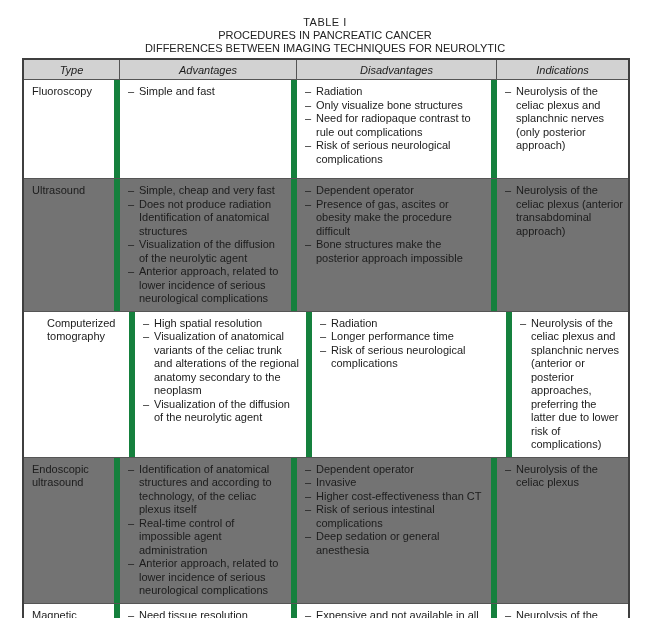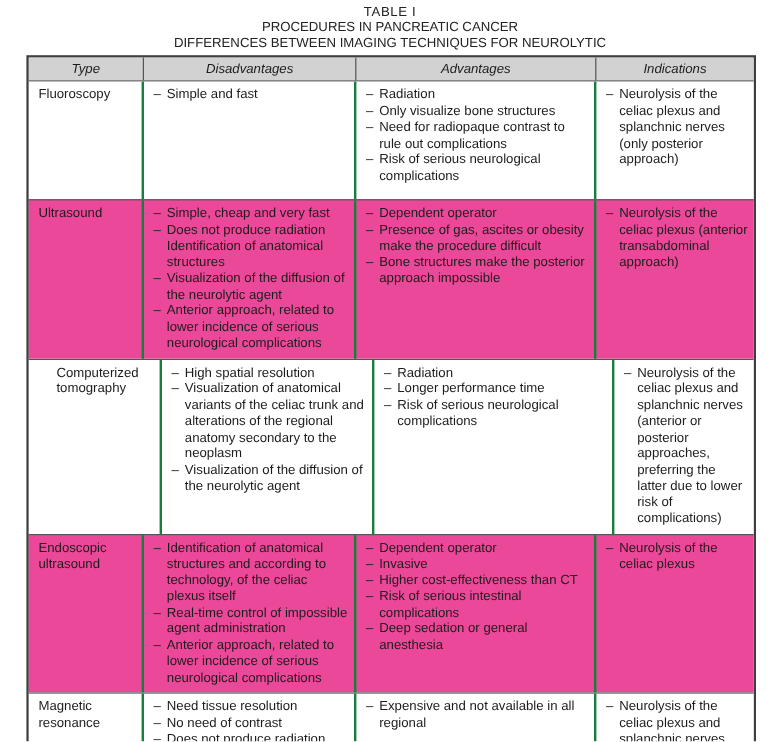--- a/index.html
+++ b/index.html
@@ -11,50 +11,50 @@
   }
   .page {
     width: 650px;
     height: 618px;
     background: #ffffff;
     box-sizing: border-box;
     overflow: hidden;
   }
   .caption {
     text-align: center;
-    padding-top: 4px;
+    padding-top: 16px;
     font-size: 11px;
     line-height: 13px;
     color: #222222;
   }
   .caption .t-label { letter-spacing: 0.5px; }
   .table {
     width: 604px;
     margin: 3px 0 0 22px;
     border: 2px solid #3f3f3f;
     box-sizing: content-box;
   }
   .trow {
     display: grid;
     grid-template-columns: 96px 177px 200px 1fr;
     background: #ffffff;
   }
-  .trow.alt { background: #ec4899; }
+  .trow.alt { background: #737373; }
   .trow.head {
     background: #d2d2d2;
     border-bottom: 1px solid #555555;
   }
   .tbody .trow + .trow { border-top: 1px solid #555555; }
   .cell {
     padding: 5px 5px 5px 8px;
     font-size: 11px;
     line-height: 13.5px;
     box-sizing: border-box;
   }
-  .cell:not(:last-child) { border-right: 2px solid #15803d; }
+  .cell:not(:last-child) { border-right: 6px solid #15803d; }
   .hcell {
     font-style: italic;
     text-align: center;
     font-size: 11px;
     padding: 3px 2px;
     min-height: 19px;
     display: flex;
     align-items: center;
     justify-content: center;
     box-sizing: border-box;
@@ -83,22 +83,22 @@
 
   <div class="caption">
     <div class="t-label">TABLE I</div>
     <div>PROCEDURES IN PANCREATIC CANCER</div>
     <div>DIFFERENCES BETWEEN IMAGING TECHNIQUES FOR NEUROLYTIC</div>
   </div>
 
   <div class="table">
     <div class="trow head">
       <div class="hcell">Type</div>
+      <div class="hcell">Advantages</div>
       <div class="hcell">Disadvantages</div>
-      <div class="hcell">Advantages</div>
       <div class="hcell">Indications</div>
     </div>
     <div class="tbody">
         <div class="trow">
           <div class="cell">Fluoroscopy</div>
           <div class="cell">
             <div class="bullet">
               <span class="dash">–</span>
               <span class="btext">Simple and fast</span>
             </div>

